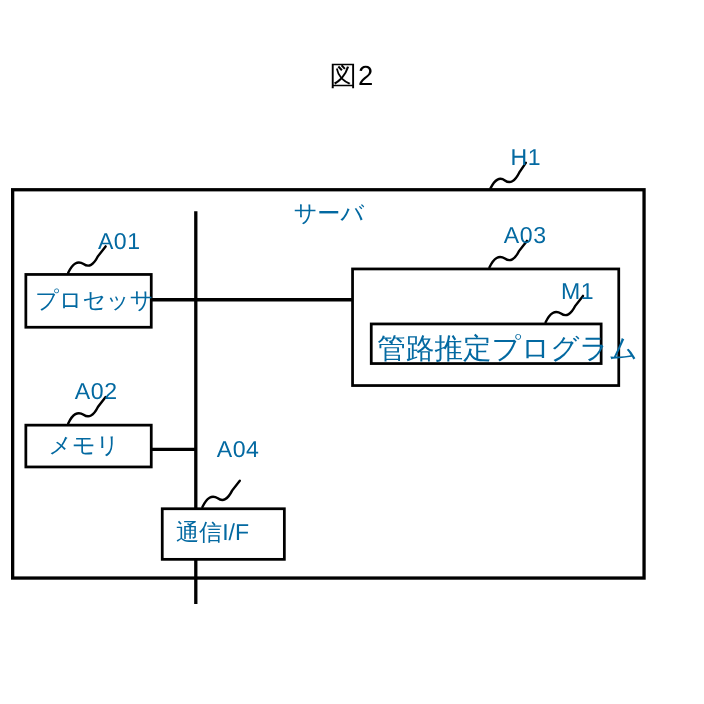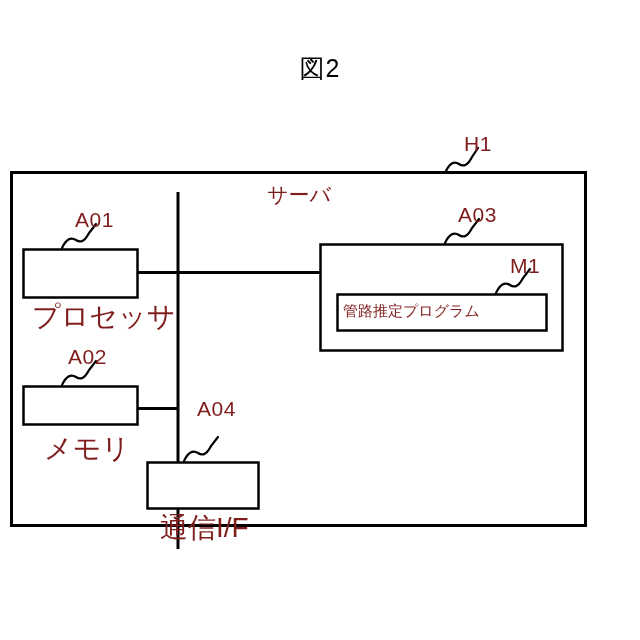--- a/index.html
+++ b/index.html
@@ -33,36 +33,35 @@
   .svg-layer {
     position: absolute;
     left: 0;
     top: 0;
     width: 640px;
     height: 640px;
   }
   .txt {
     position: absolute;
     white-space: nowrap;
-    color: #7f1d1d;
+    color: #0369a1;
     line-height: 1;
   }
   .ref-label {
     font-size: 21px;
     letter-spacing: 0.5px;
   }
   .box-label {
-    font-size: 28px;
-    margin-top: 40px;
+    font-size: 21px;
   }
   .server-label {
     font-size: 21px;
   }
   .prog-label {
-    font-size: 15px;
+    font-size: 26px;
   }
 </style>
 </head>
 <body>
 
 <div id="canvas">
 
   <div id="figure-title">図2</div>
 
   <svg class="svg-layer" viewBox="0 0 640 640">
@@ -95,21 +94,21 @@
 
     <path d="M 445 243 Q 451 230 459 235 Q 466 240 472 228 L 479 219" fill="none" stroke="#000000" stroke-width="2.2" stroke-linecap="round"></path>
 
     <path d="M 496 293 Q 502 280 510 285 Q 517 290 523 278 L 530 269" fill="none" stroke="#000000" stroke-width="2.2" stroke-linecap="round"></path>
   </svg>
 
   <div class="txt ref-label" style="left:464px; top:133px;">H1</div>
 
   <div class="txt server-label" style="left:267px; top:184px;text-align:right;">サーバ</div>
 
-  <div class="txt ref-label" style="left:75px; top:209px;">A01</div>
+  <div class="txt ref-label" style="left:89px; top:209px;">A01</div>
   <div class="txt box-label" style="left:32px; top:263px;">プロセッサ</div>
 
   <div class="txt ref-label" style="left:68px; top:346px;">A02</div>
   <div class="txt box-label" style="left:44px; top:395px;">メモリ</div>
 
   <div class="txt ref-label" style="left:197px; top:398px;">A04</div>
   <div class="txt box-label" style="left:160px; top:474px;">通信I/F</div>
 
   <div class="txt ref-label" style="left:458px; top:204px;text-align:right;">A03</div>
   <div class="txt ref-label" style="left:510px; top:255px;">M1</div>

